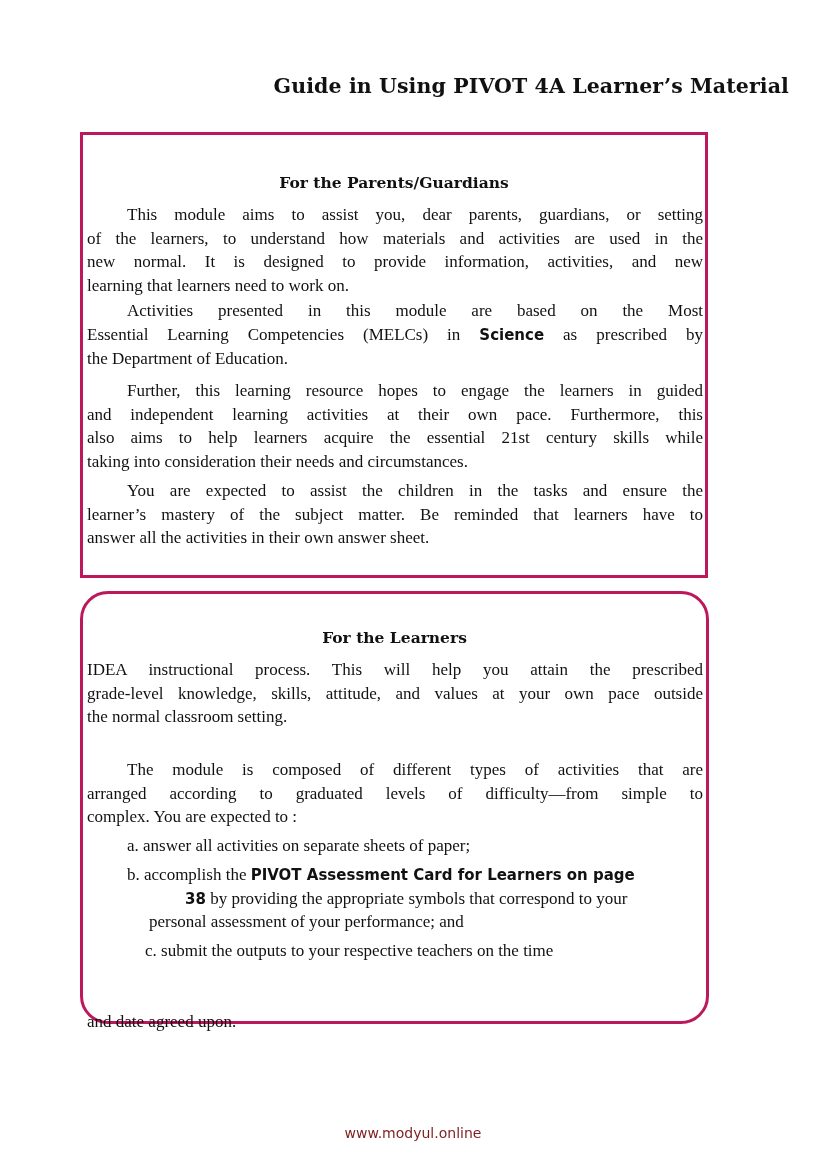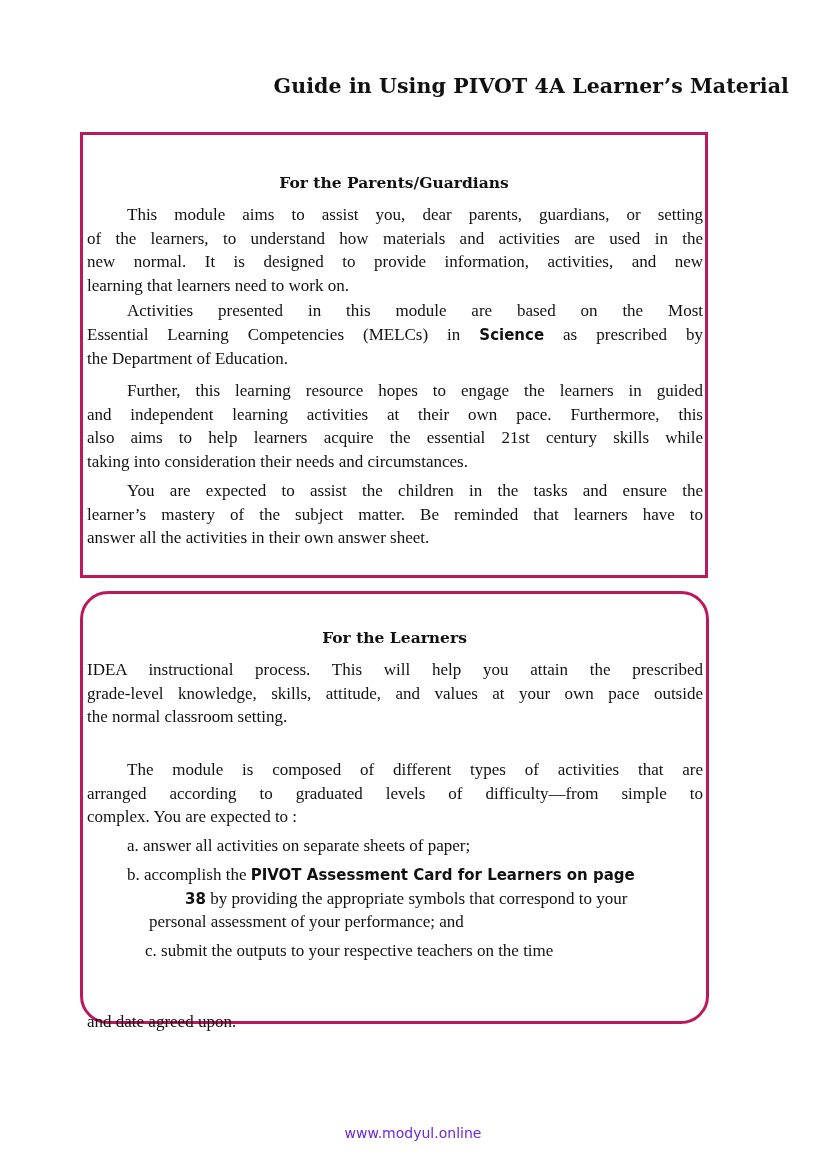--- a/index.html
+++ b/index.html
@@ -13,21 +13,21 @@
   .heading { position: absolute; left: 0; right: 0; text-align: center; font-weight: bold; font-size: 15.5px; }
   .para { position: absolute; left: 4px; width: 616px; font-size: 15.5px; line-height: 23.6px;
           text-align: justify; font-family: "Liberation Serif", serif; font-size: 17px; }
   .para .line { display: block; text-align: justify; text-align-last: justify; white-space: nowrap; }
   .para .line.last { text-align-last: left; }
   .indent { padding-left: 40px; }
   .indent2 { padding-left: 50px; }
   b { font-family: "DejaVu Sans", sans-serif; font-weight: bold; font-size: 15px; }
   .item { position: absolute; font-family: "Liberation Serif", serif; font-size: 17px; line-height: 23.6px; white-space: nowrap; }
   .footer { position: absolute; left: 0; width: 826px; top: 1125px; text-align: center;
-            font-family: "DejaVu Sans", sans-serif; font-size: 14px; color: #6d28d9; }
+            font-family: "DejaVu Sans", sans-serif; font-size: 14px; color: #7f1d1d; }
 </style>
 </head>
 <body>
 
 <div class="title">Guide in Using PIVOT 4A Learner’s Material</div>
 
 <div class="box box1">
   <div class="heading" style="top:38px;">For the Parents/Guardians</div>
   <div class="para" style="top:68px;">
     <span class="line indent">This module aims to assist you, dear parents, guardians, or setting</span>

